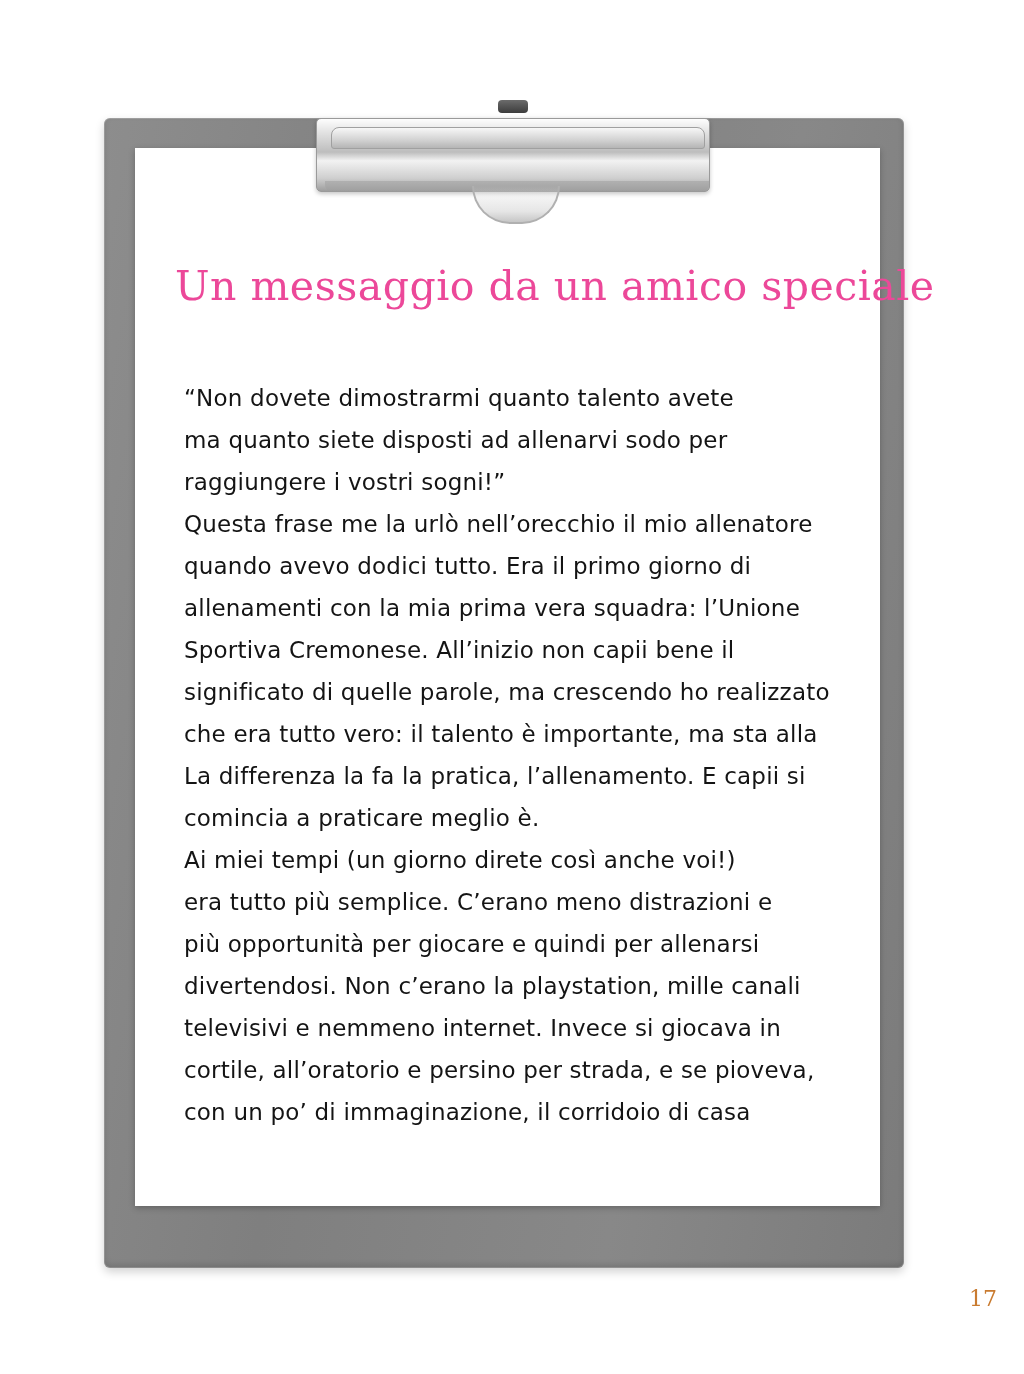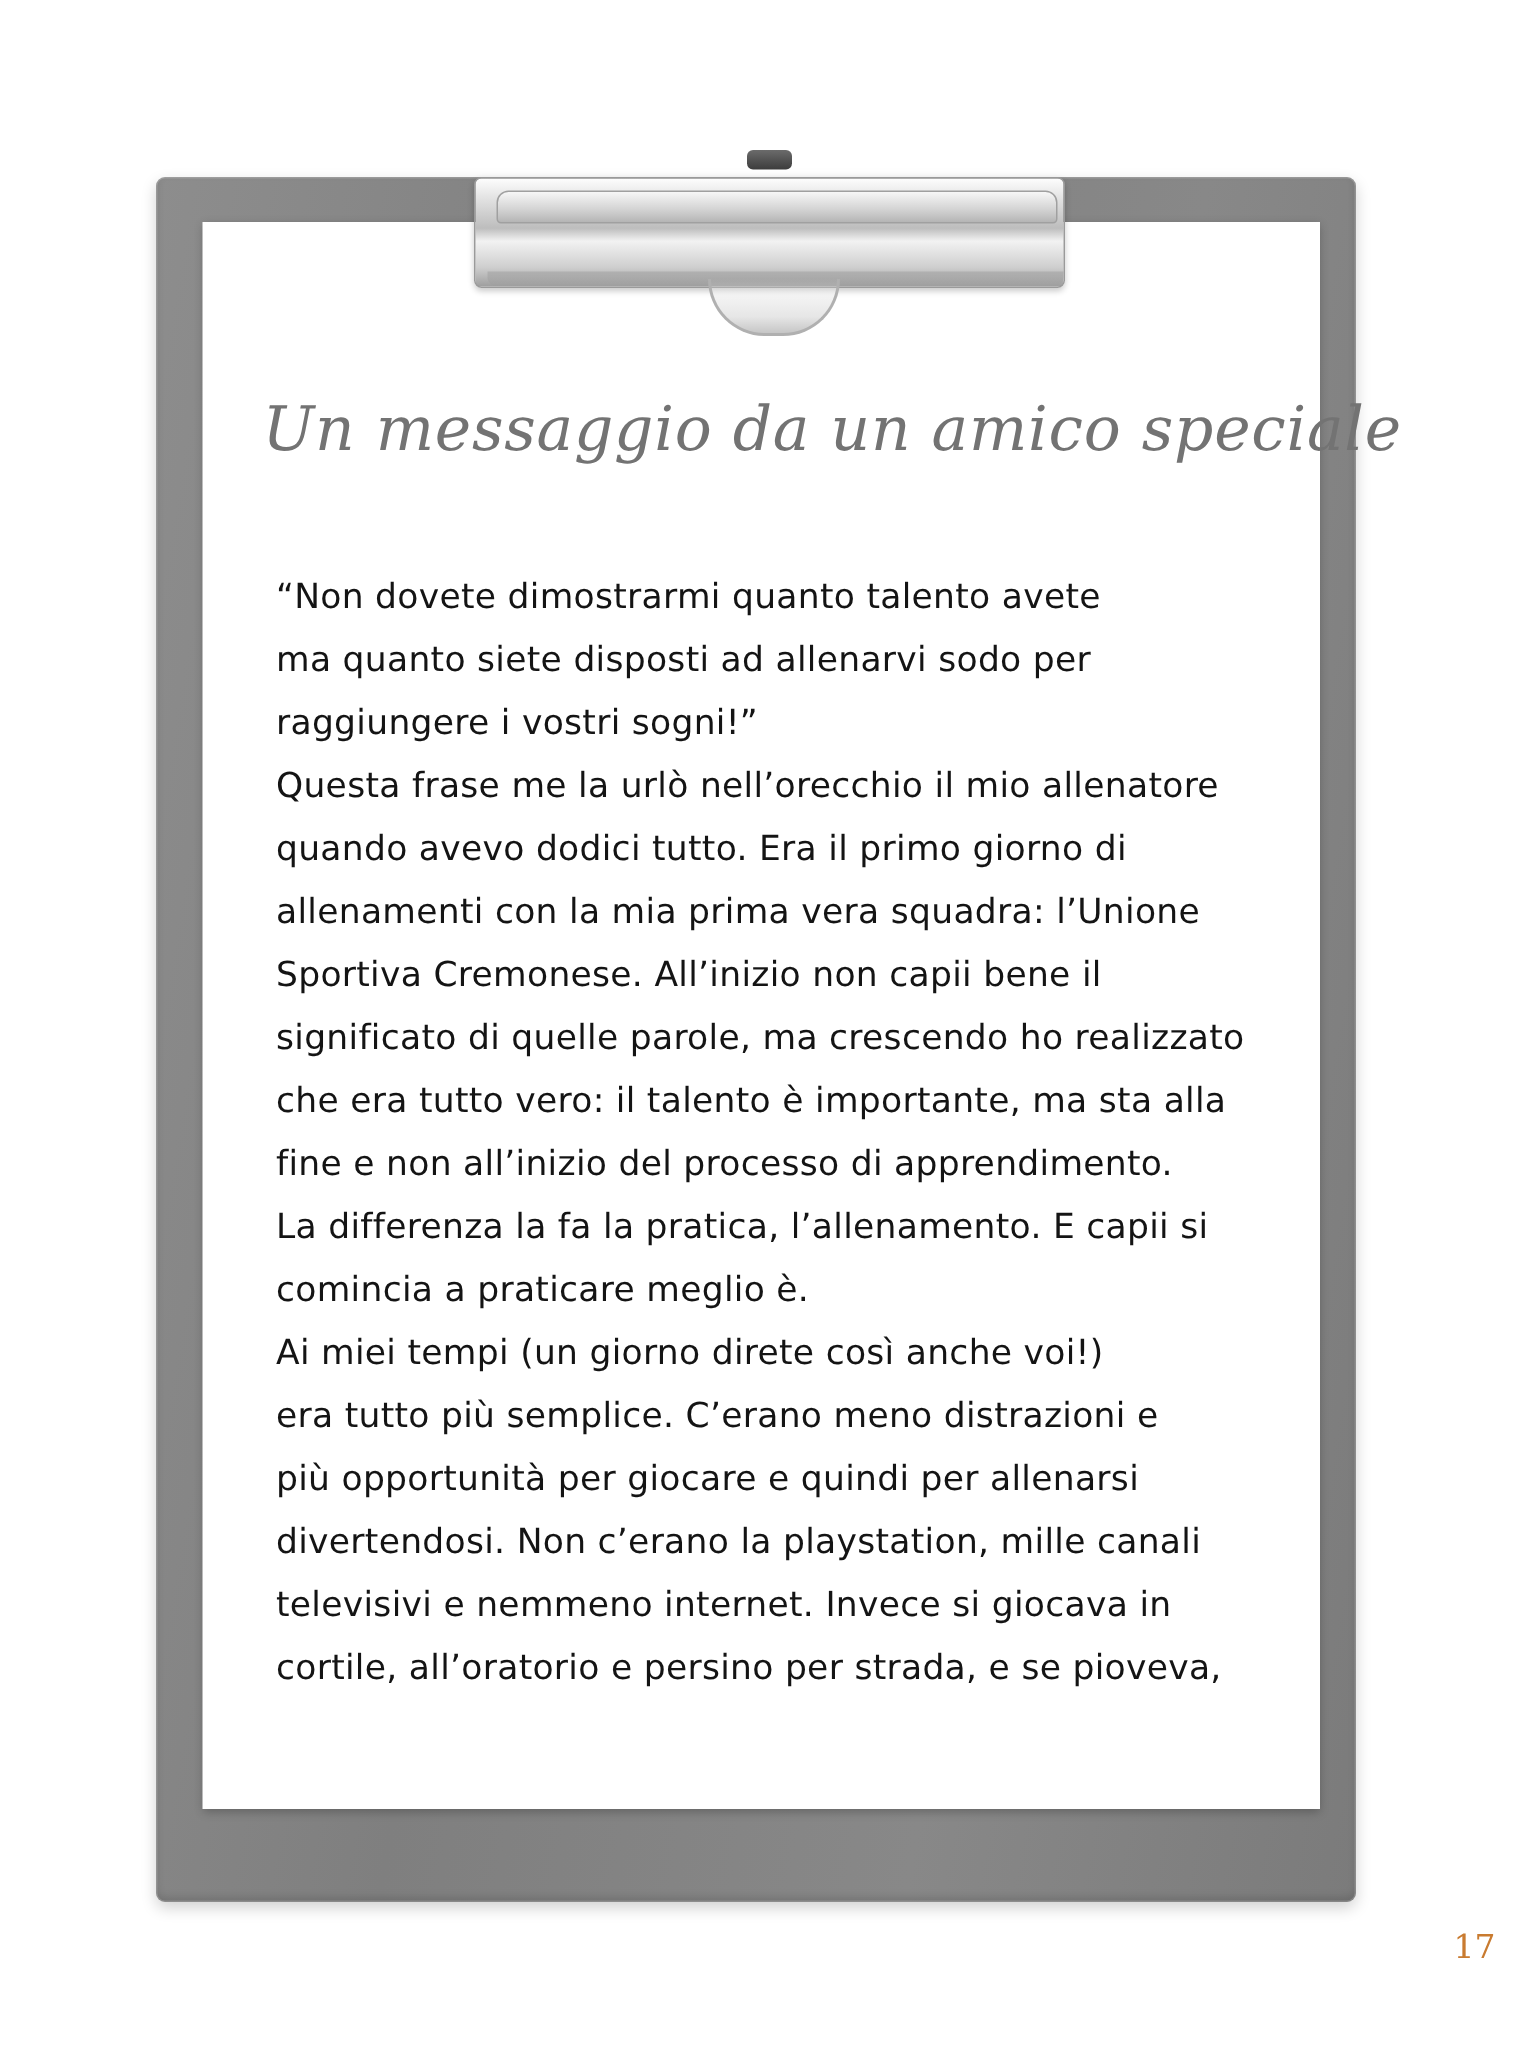--- a/index.html
+++ b/index.html
@@ -107,24 +107,23 @@
     border-radius: 0 0 6px 6px;
   }
 
   
   .doc-title {
     position: absolute;
     left: 175px;
     top: 262px;
     width: 700px;
     font-family: "DejaVu Serif", serif;
-    font-style: italic;
     font-size: 41px;
     letter-spacing: 0.5px;
-    color: #737373;
+    color: #ec4899;
     white-space: nowrap;
   }
   .body-text {
     position: absolute;
     left: 184px;
     top: 377px;
     width: 680px;
     font-family: "DejaVu Sans", sans-serif;
     font-size: 23px;
     line-height: 42px;
@@ -171,27 +170,27 @@
     <span class="ln">ma quanto siete disposti ad allenarvi sodo per</span>
     <span class="ln">raggiungere i vostri sogni!”</span>
   </p>
   <p>
     <span class="ln">Questa frase me la urlò nell’orecchio il mio allenatore</span>
     <span class="ln">quando avevo dodici tutto. Era il primo giorno di</span>
     <span class="ln">allenamenti con la mia prima vera squadra: l’Unione</span>
     <span class="ln">Sportiva Cremonese. All’inizio non capii bene il</span>
     <span class="ln">significato di quelle parole, ma crescendo ho realizzato</span>
     <span class="ln">che era tutto vero: il talento è importante, ma sta alla</span>
-    <span class="ln">fine e non all’inizio del processo di apprendimento.</span>
     <span class="ln">La differenza la fa la pratica, l’allenamento. E capii si</span>
     <span class="ln">comincia a praticare meglio è.</span>
   </p>
   <p>
     <span class="ln">Ai miei tempi (un giorno direte così anche voi!)</span>
     <span class="ln">era tutto più semplice. C’erano meno distrazioni e</span>
     <span class="ln">più opportunità per giocare e quindi per allenarsi</span>
     <span class="ln">divertendosi. Non c’erano la playstation, mille canali</span>
     <span class="ln">televisivi e nemmeno internet. Invece si giocava in</span>
     <span class="ln">cortile, all’oratorio e persino per strada, e se pioveva,</span>
+    <span class="ln">con un po’ di immaginazione, il corridoio di casa</span>
   </p>
 </div>
 
 <div class="page-number">17</div>
 
 </body></html>

